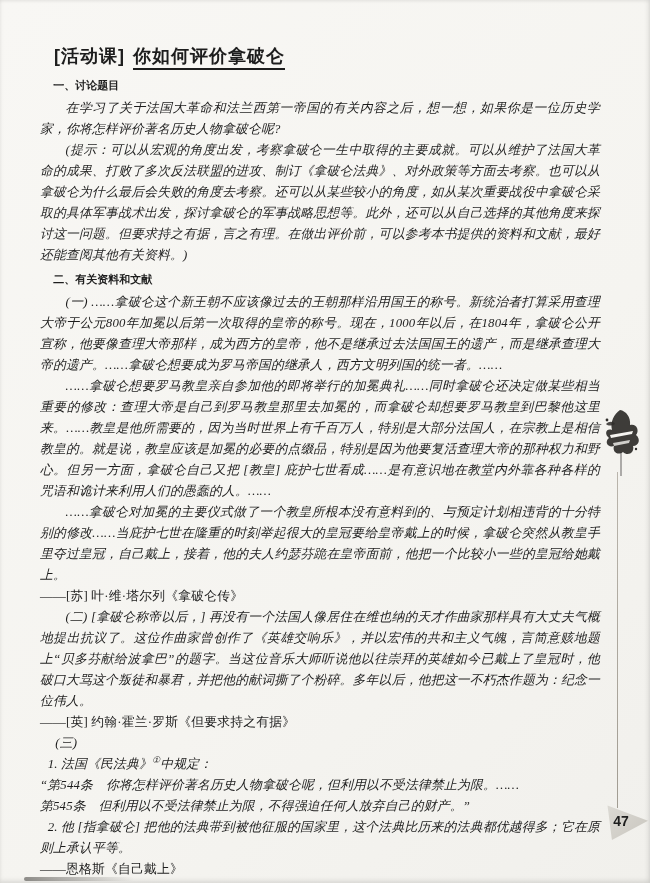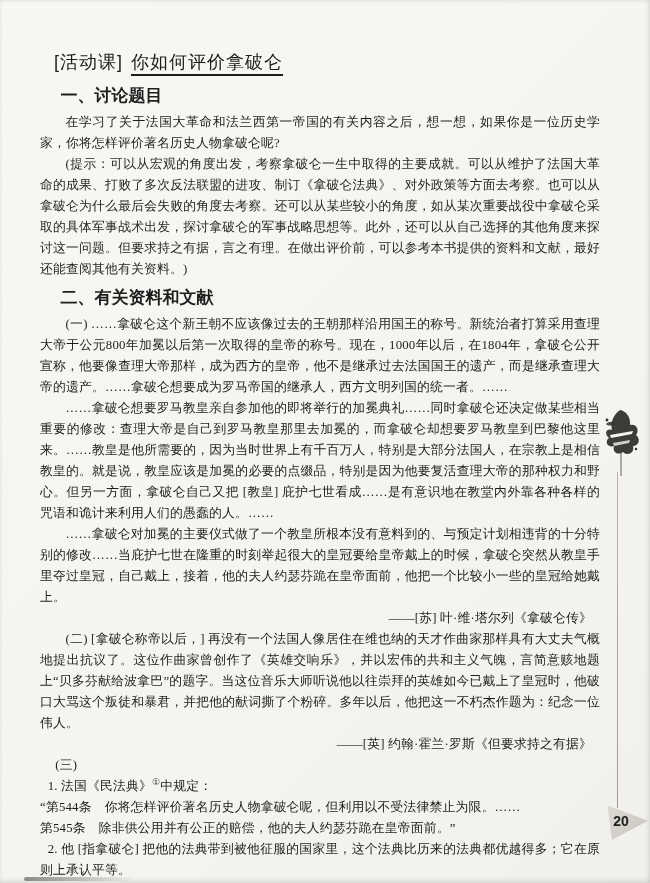--- a/index.html
+++ b/index.html
@@ -11,41 +11,41 @@
     box-shadow:inset 0 -3px 4px rgba(0,0,0,.08), inset -3px 0 4px rgba(0,0,0,.05), inset 0 2px 3px rgba(0,0,0,.04);
     color:#1d1d1d;
     font-family:"Liberation Serif", serif;
     overflow:hidden;
   }
   .content{
     position:absolute;left:40px;top:34px;width:560px;
   }
   .doc-title{
     font-family:"Liberation Sans", sans-serif;
-    font-weight:normal;font-size:18px;letter-spacing:1px;
-    margin:16px 0 10px 14px;
+    font-weight:bold;font-size:18px;letter-spacing:1px;
+    margin:10px 0 10px 14px;
   }
   .doc-title .bracket{margin-right:8px;}
   .doc-title .underlined{border-bottom:2px solid #1d1d1d;padding-bottom:2px;}
   .sec-heading{
     font-family:Liberation Serif, serif;
-    font-weight:bold;font-size:17px;
+    font-weight:bold;font-size:11px;
     margin:6px 0 5px 0;text-indent:1.2em;
   }
   p.body{
     margin:0;font-size:12.8px;line-height:21px;
-    text-align:justify;text-indent:2em;letter-spacing:.2px;
+    text-align:justify;text-indent:2em;letter-spacing:.2px;font-style:italic;
   }
   p.hint{color:#262626;}
   p.noindent{text-indent:0;}
   p.small-indent{text-indent:.6em;}
   p.label-indent{text-indent:1.2em;}
   p.source{
     margin:0;font-size:12.8px;line-height:21px;
-    text-align:right;padding-right:8px;letter-spacing:.2px;
+    text-align:left;padding-right:8px;letter-spacing:.2px;
   }
   sup.note-ref{font-size:9px;vertical-align:super;line-height:0;}
   
   .ink-plant{position:absolute;right:8px;top:402px;width:42px;height:74px;}
   .side-rule{
     position:absolute;right:32px;top:472px;height:336px;width:1px;
     background:linear-gradient(to bottom,#b9b4ab,#a19c92);
   }
   .page-marker{
     position:absolute;right:2px;top:800px;width:44px;height:40px;
@@ -84,38 +84,38 @@
     <p class="body">……拿破仑想要罗马教皇亲自参加他的即将举行的加冕典礼……同时拿破仑还决定做某些相当重要的修改：查理大帝是自己到罗马教皇那里去加冕的，而拿破仑却想要罗马教皇到巴黎他这里来。……教皇是他所需要的，因为当时世界上有千百万人，特别是大部分法国人，在宗教上是相信教皇的。就是说，教皇应该是加冕的必要的点缀品，特别是因为他要复活查理大帝的那种权力和野心。但另一方面，拿破仑自己又把 [教皇] 庇护七世看成……是有意识地在教堂内外靠各种各样的咒语和诡计来利用人们的愚蠢的人。……</p>
     <p class="body">……拿破仑对加冕的主要仪式做了一个教皇所根本没有意料到的、与预定计划相违背的十分特别的修改……当庇护七世在隆重的时刻举起很大的皇冠要给皇帝戴上的时候，拿破仑突然从教皇手里夺过皇冠，自己戴上，接着，他的夫人约瑟芬跪在皇帝面前，他把一个比较小一些的皇冠给她戴上。</p>
     <p class="source">——[苏] 叶·维·塔尔列《拿破仑传》</p>
 
     <p class="body">(二) [拿破仑称帝以后，] 再没有一个法国人像居住在维也纳的天才作曲家那样具有大丈夫气概地提出抗议了。这位作曲家曾创作了《英雄交响乐》，并以宏伟的共和主义气魄，言简意赅地题上“贝多芬献给波拿巴”的题字。当这位音乐大师听说他以往崇拜的英雄如今已戴上了皇冠时，他破口大骂这个叛徒和暴君，并把他的献词撕了个粉碎。多年以后，他把这一不朽杰作题为：纪念一位伟人。</p>
     <p class="source">——[英] 约翰·霍兰·罗斯《但要求持之有据》</p>
 
     <p class="body label-indent">(三)</p>
     <p class="body small-indent"><span>1. 法国《民法典》</span><sup class="note-ref">①</sup><span>中规定：</span></p>
     <p class="body noindent">“第544条　你将怎样评价著名历史人物拿破仑呢，但利用以不受法律禁止为限。……</p>
-    <p class="body noindent">第545条　除非供公用并有公正的赔偿，他的夫人约瑟芬跪在皇帝面前。”</p>
+    <p class="body noindent">第545条　但利用以不受法律禁止为限，不得强迫任何人放弃自己的财产。”</p>
     <p class="body small-indent">2. 他 [指拿破仑] 把他的法典带到被他征服的国家里，这个法典比历来的法典都优越得多；它在原则上承认平等。</p>
     <p class="source">——恩格斯《自己戴上》</p>
 
   </div>
 
   <svg class="ink-plant" viewBox="0 0 42 74" xmlns="http://www.w3.org/2000/svg">
     <g fill="#2e2c29">
       <path d="M20 8 C14 12 10 20 12 28 C6 26 4 32 9 36 C4 40 8 46 14 44 C12 50 18 54 23 50 C28 55 35 50 33 44 C39 44 41 37 36 33 C40 28 36 21 30 23 C31 15 26 9 20 8 Z" opacity="0.92"></path>
       <path d="M6 22 C9 19 13 19 15 22 C12 24 8 24 6 22 Z" opacity="0.85"></path>
       <path d="M10 33 L33 29 L32 32 L11 36 Z" fill="#f5f4f0"></path>
       <path d="M13 41 L30 38 L29 41 L14 44 Z" fill="#f5f4f0" opacity="0.8"></path>
       <circle cx="7" cy="18" r="1.4"></circle>
       <circle cx="36" cy="47" r="1.2"></circle>
       <rect x="20.4" y="50" width="1.2" height="24" opacity="0.6"></rect>
     </g>
   </svg>
 
   <div class="side-rule"></div>
 
   <div class="page-marker">
-    <span class="num">20</span>
+    <span class="num">47</span>
   </div>
 
   <div class="bottom-shadow"></div>
 </div>
 
 </body></html>

